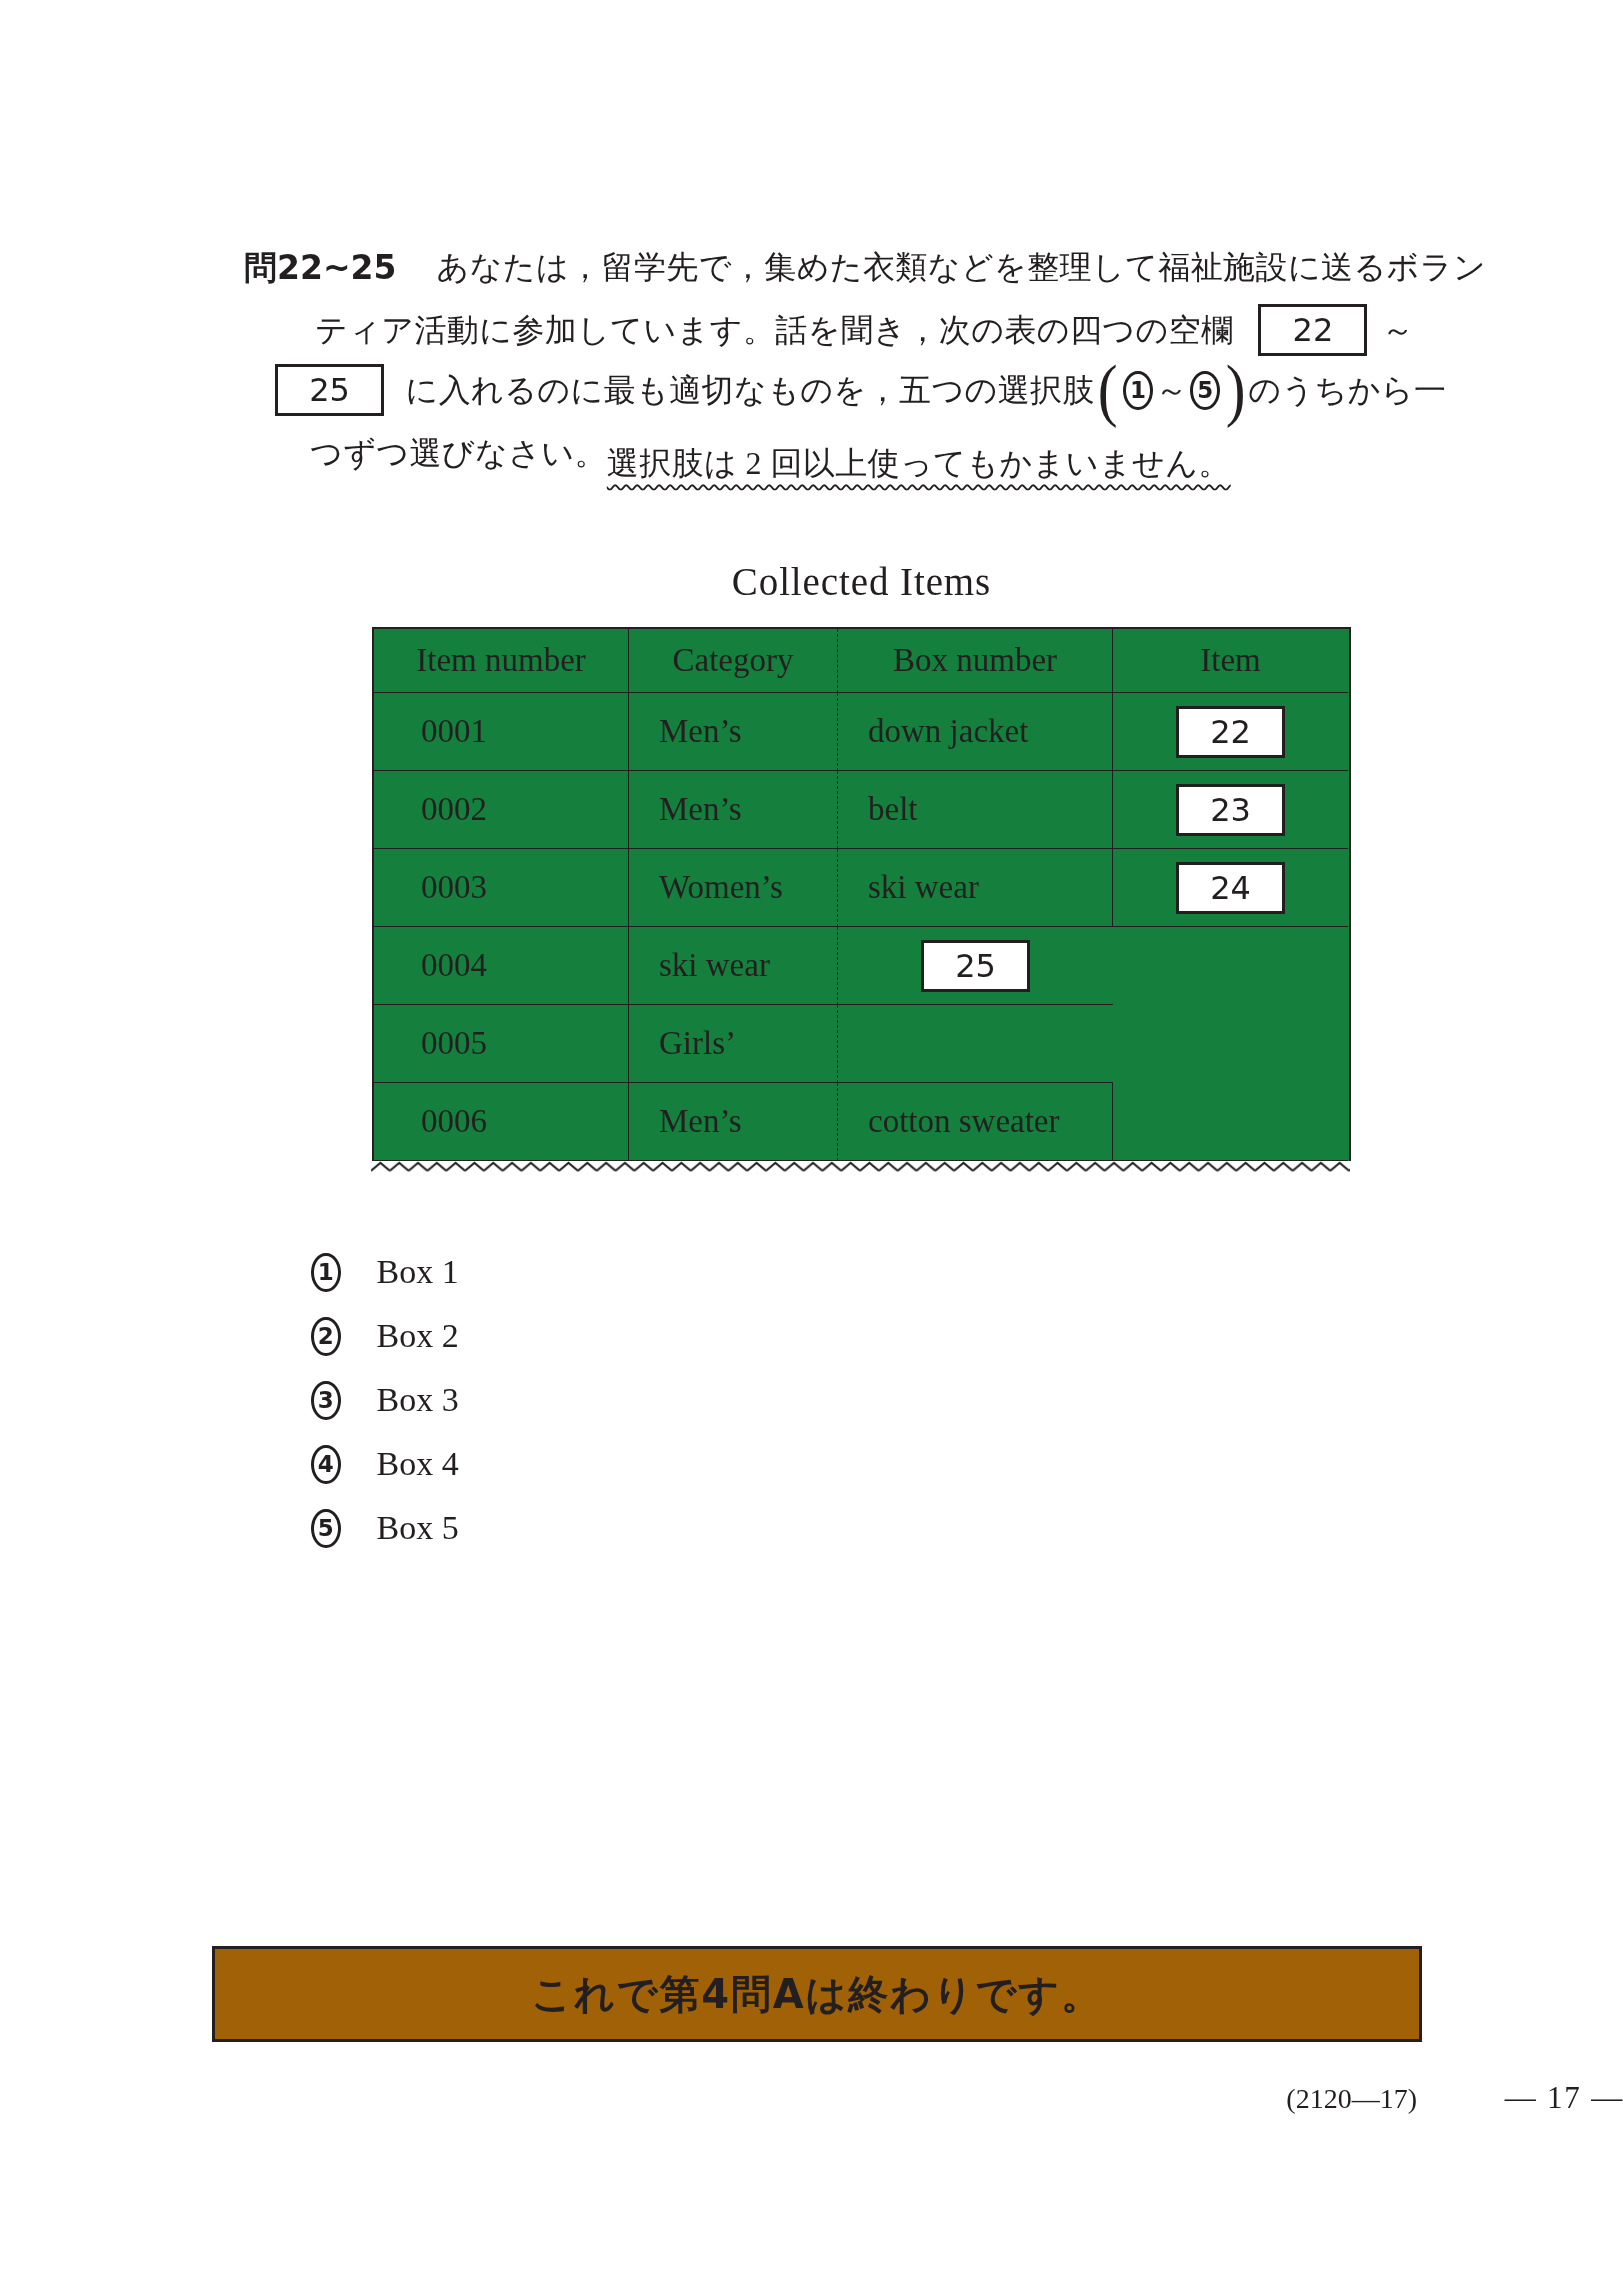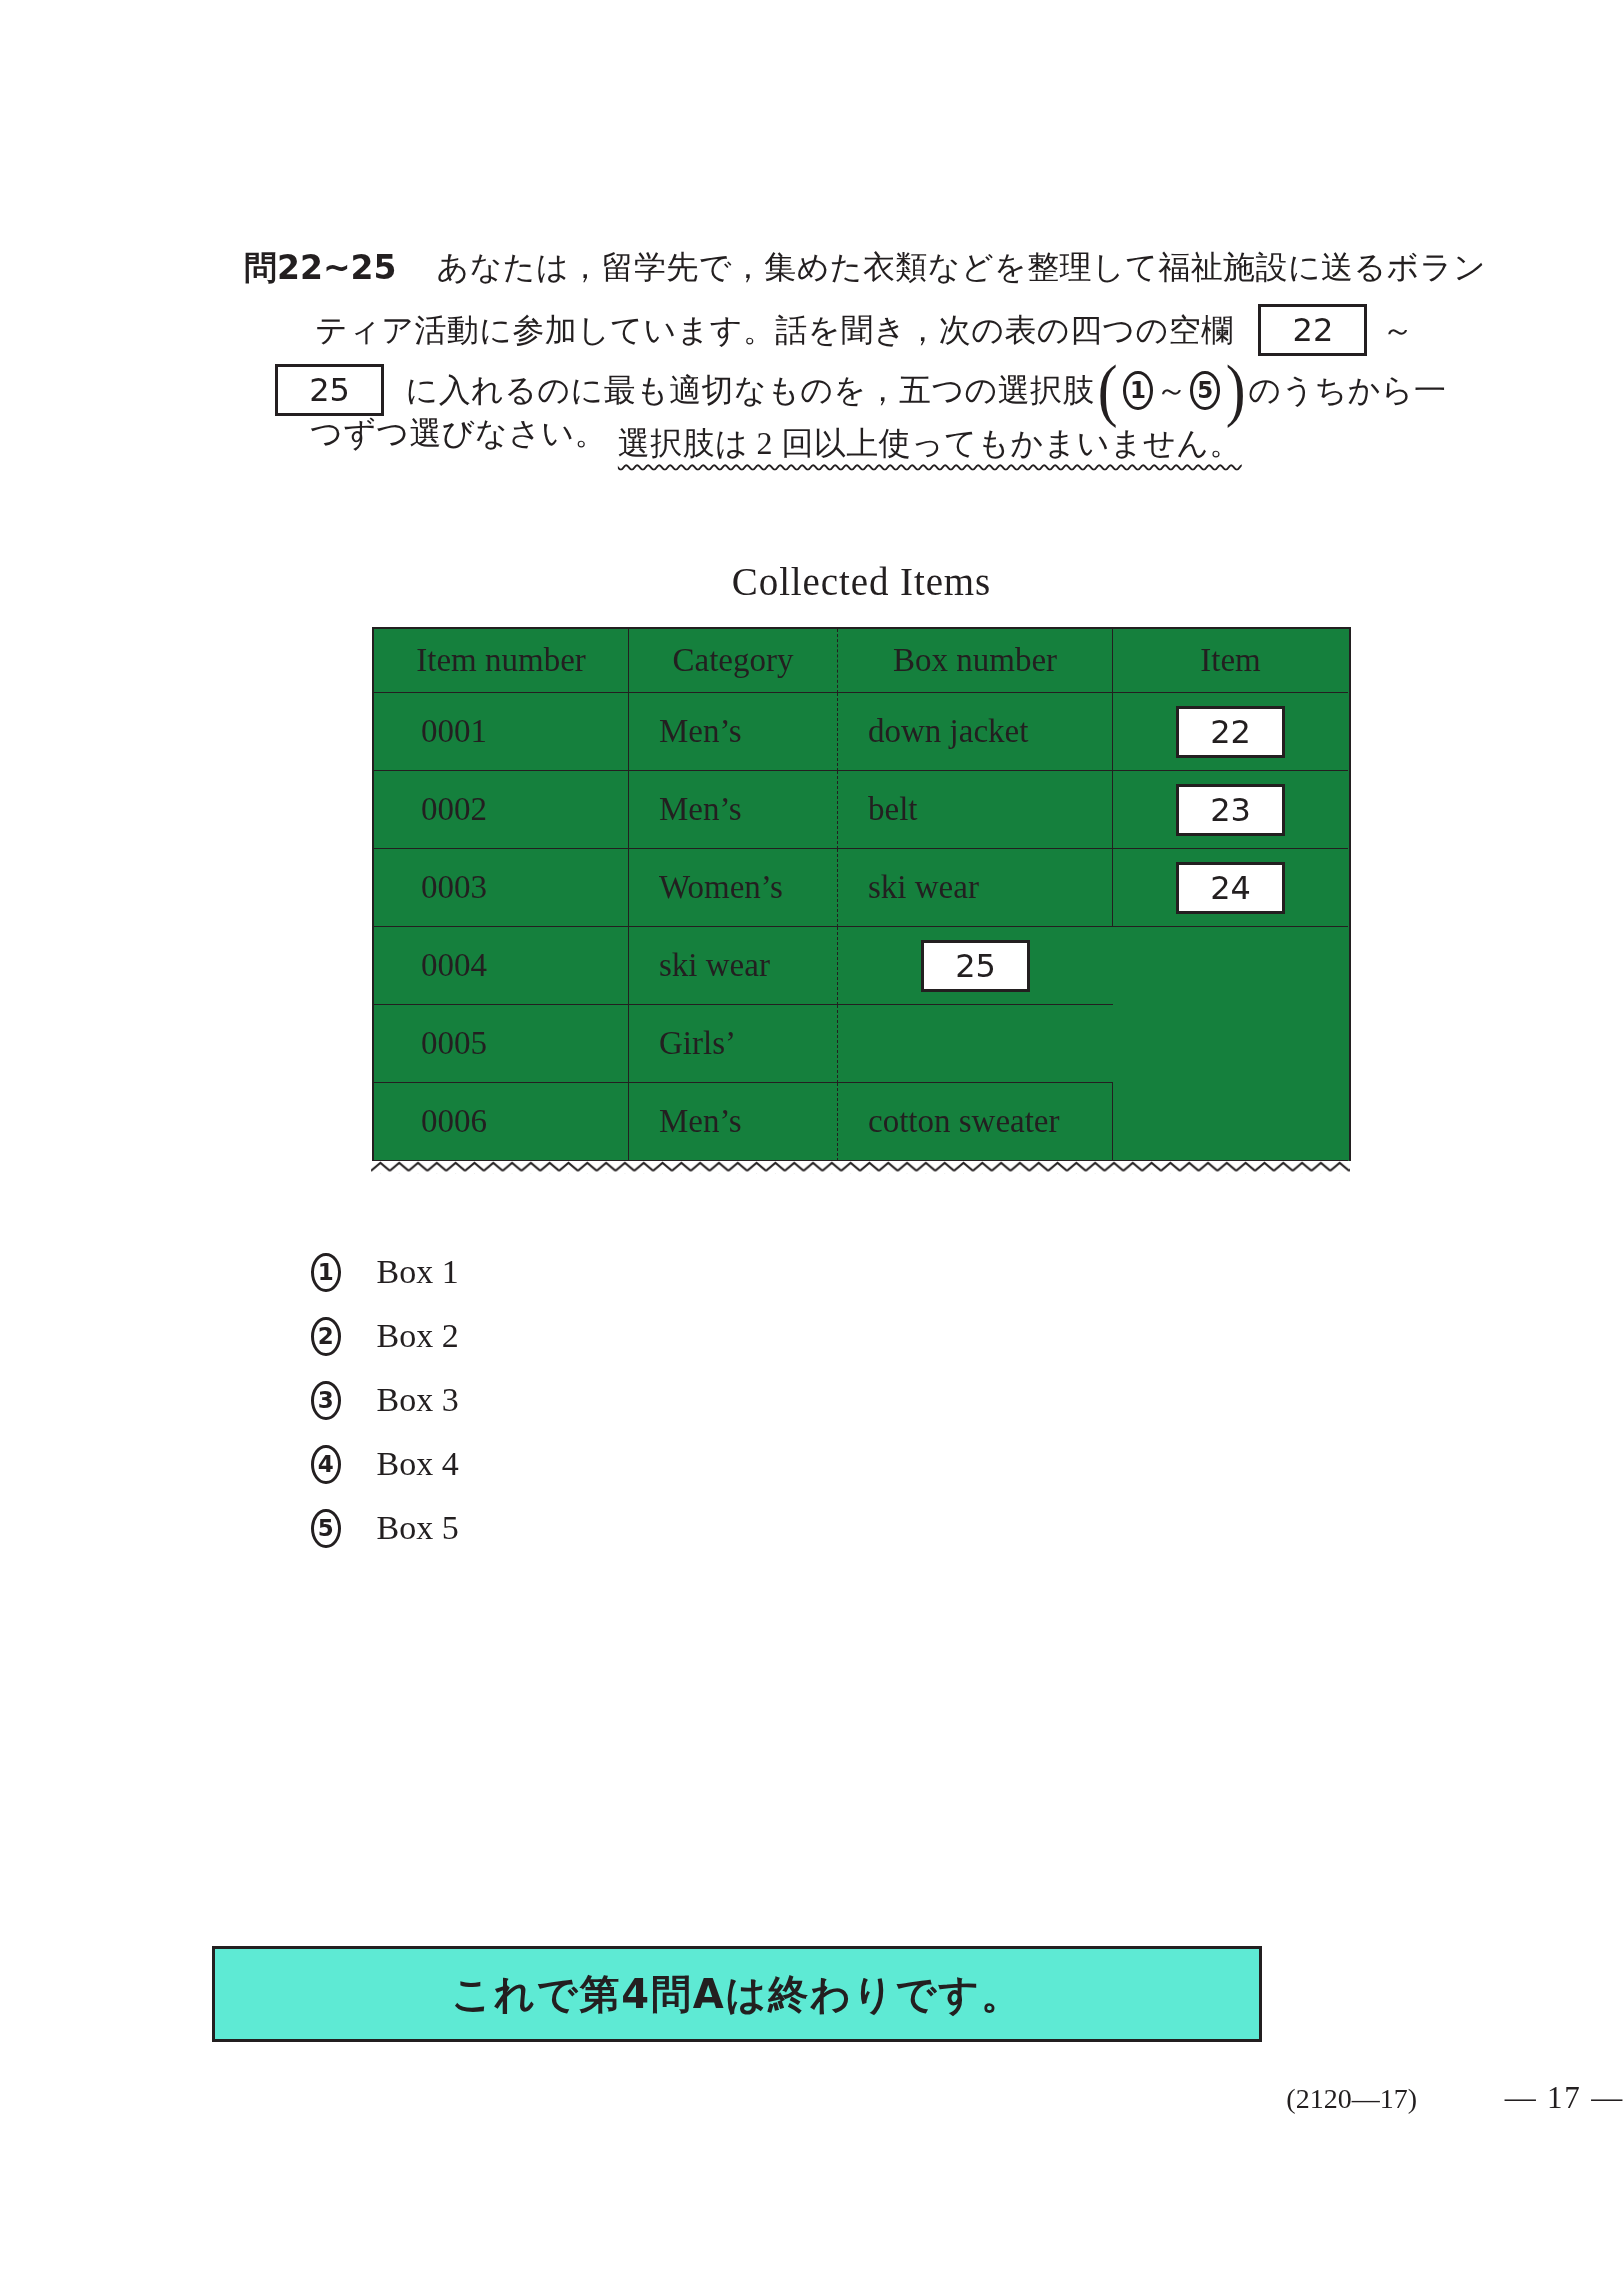--- a/index.html
+++ b/index.html
@@ -18,21 +18,21 @@
   .iline {
     position:absolute;
     display:flex; align-items:center;
     white-space:nowrap;
     font-size:32px; line-height:1.0;
     letter-spacing:0.4px;
   }
   #iline1 { left:244px; top:242px; height:50px; }
   #iline2 { left:315px; top:296px; height:68px; }
   #iline3 { left:275px; top:356px; height:68px; }
-  #iline4 { left:310px; top:408px; height:50px;gap:11px; }
+  #iline4 { left:310px; top:428px; height:50px; }
 
   .q-label {
     font-family:"DejaVu Sans","Liberation Sans",sans-serif;
     font-weight:bold; font-size:33px;
     margin-right:40px;
     letter-spacing:0px;
   }
 
   .blank-box {
     display:inline-flex; align-items:center; justify-content:center;
@@ -127,25 +127,25 @@
   .options { position:absolute; left:311px; top:1240px; }
   .option-row {
     display:flex; align-items:center;
     height:64px; gap:36px;
     font-size:34px;
   }
 
   
   .notice-box {
     position:absolute; left:212px; top:1946px;
-    width:1050px; height:96px;
+    width:1210px; height:96px;
     box-sizing:border-box;
     border:3.6px solid #231f20;
     display:flex; align-items:center; justify-content:center;
-    background:#5eead4;
+    background:#a16207;
   }
   .notice-text {
     font-family:"DejaVu Sans","Liberation Sans",sans-serif;
     font-weight:bold; font-size:40px; letter-spacing:1.8px;
   }
 
   
   .page-number {
     position:absolute; left:0; top:2080px; width:1624px;
     text-align:right; font-size:31px; letter-spacing:1.8px;

